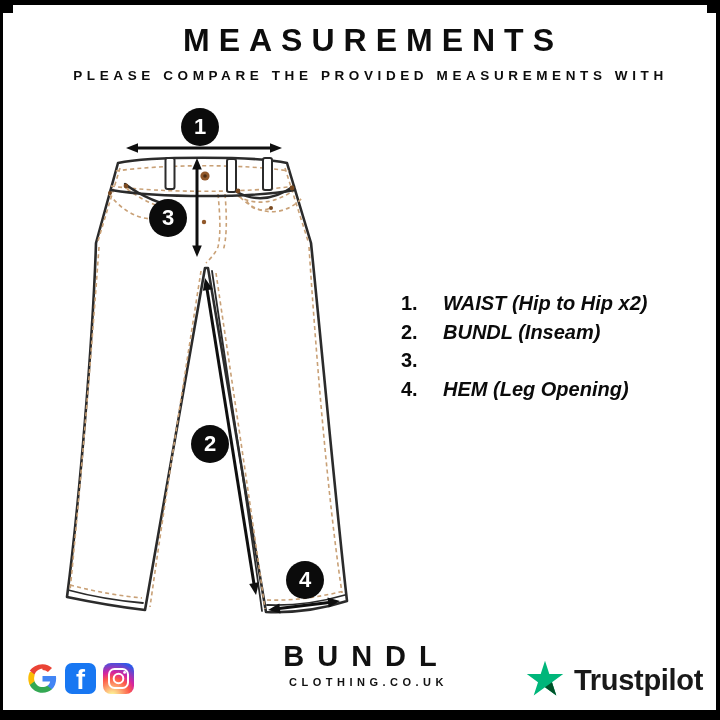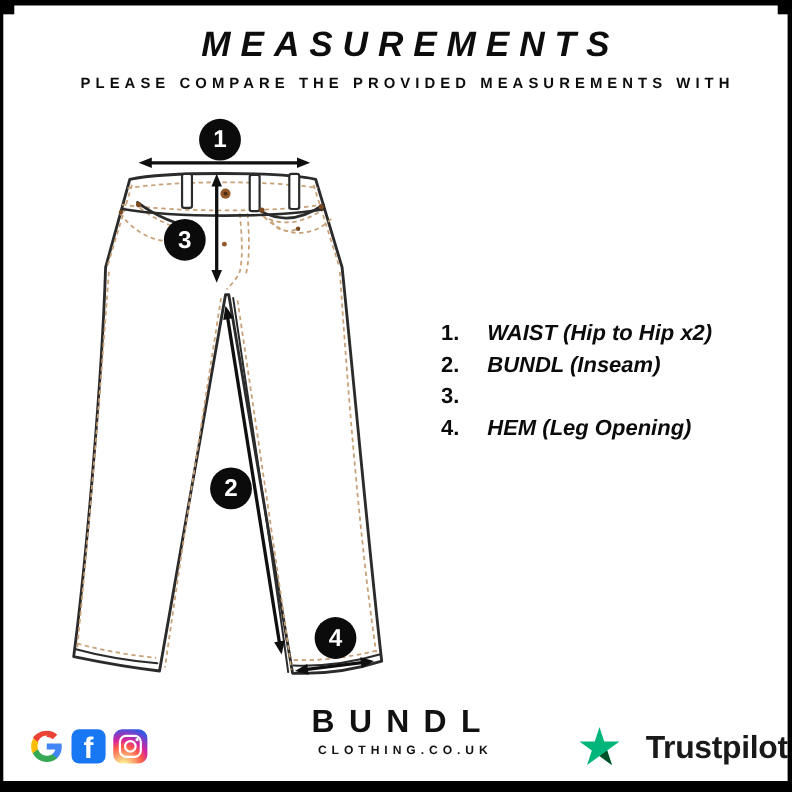--- a/index.html
+++ b/index.html
@@ -11,21 +11,21 @@
   .frame.top{left:0;top:0;width:720px;height:5px;}
   .frame.bottom{left:0;top:710px;width:720px;height:10px;}
   .frame.left{left:0;top:0;width:3px;height:720px;}
   .frame.right{left:716px;top:0;width:4px;height:720px;}
   .corner{position:absolute;background:#000;width:13px;height:13px;}
   .corner.tl{left:0;top:0;}
   .corner.tr{right:0;top:0;}
 
   
   .header{position:absolute;top:22px;left:0;width:720px;text-align:center;color:#0d0d0d;}
-  .title{margin:0;font-size:32px;font-weight:800;letter-spacing:9px;padding-left:26px;font-style:italic;}
+  .title{margin:0;font-size:32px;font-weight:800;letter-spacing:9px;padding-left:26px;}
   .subtitle{margin:7px 0 0;font-size:13.5px;font-weight:700;letter-spacing:4.6px;
             padding-left:21px;line-height:20px;}
 
   
   .diagram-svg{position:absolute;left:0;top:0;pointer-events:none;}
 
   
   .marker{position:absolute;width:38px;height:38px;border-radius:50%;background:#0b0b0b;
           color:#fff;display:flex;align-items:center;justify-content:center;
           font-size:22px;font-weight:700;}
@@ -46,21 +46,21 @@
       display:flex;justify-content:center;overflow:hidden;}
   .fb span{font-size:27px;font-weight:700;line-height:34px;}
   .ig{width:31px;height:31px;border-radius:8px;
       background:radial-gradient(circle at 30% 107%,#fdf497 0%,#fdf497 5%,#fd5949 45%,#d6249f 60%,#285AEB 90%);
       display:flex;align-items:center;justify-content:center;}
 
   .brand{position:absolute;left:0;top:640px;width:720px;text-align:center;color:#111;}
   .brand-name{margin:0;font-size:29px;font-weight:800;letter-spacing:13px;padding-left:13px;text-align:center;}
   .brand-tag{margin:3px 0 0;font-size:11px;font-weight:700;letter-spacing:4.5px;padding-left:17px;}
 
-  .trustpilot{position:absolute;left:522px;top:657px;display:flex;align-items:center;gap:19px;}
+  .trustpilot{position:absolute;left:522px;top:657px;display:flex;align-items:center;gap:6px;}
   .tp-text{font-size:29px;font-weight:600;color:#191919;letter-spacing:-0.3px;}
 </style>
 </head>
 <body>
 
 <div class="canvas">
 
   <div class="frame top"></div>
   <div class="frame bottom"></div>
   <div class="frame left"></div>

